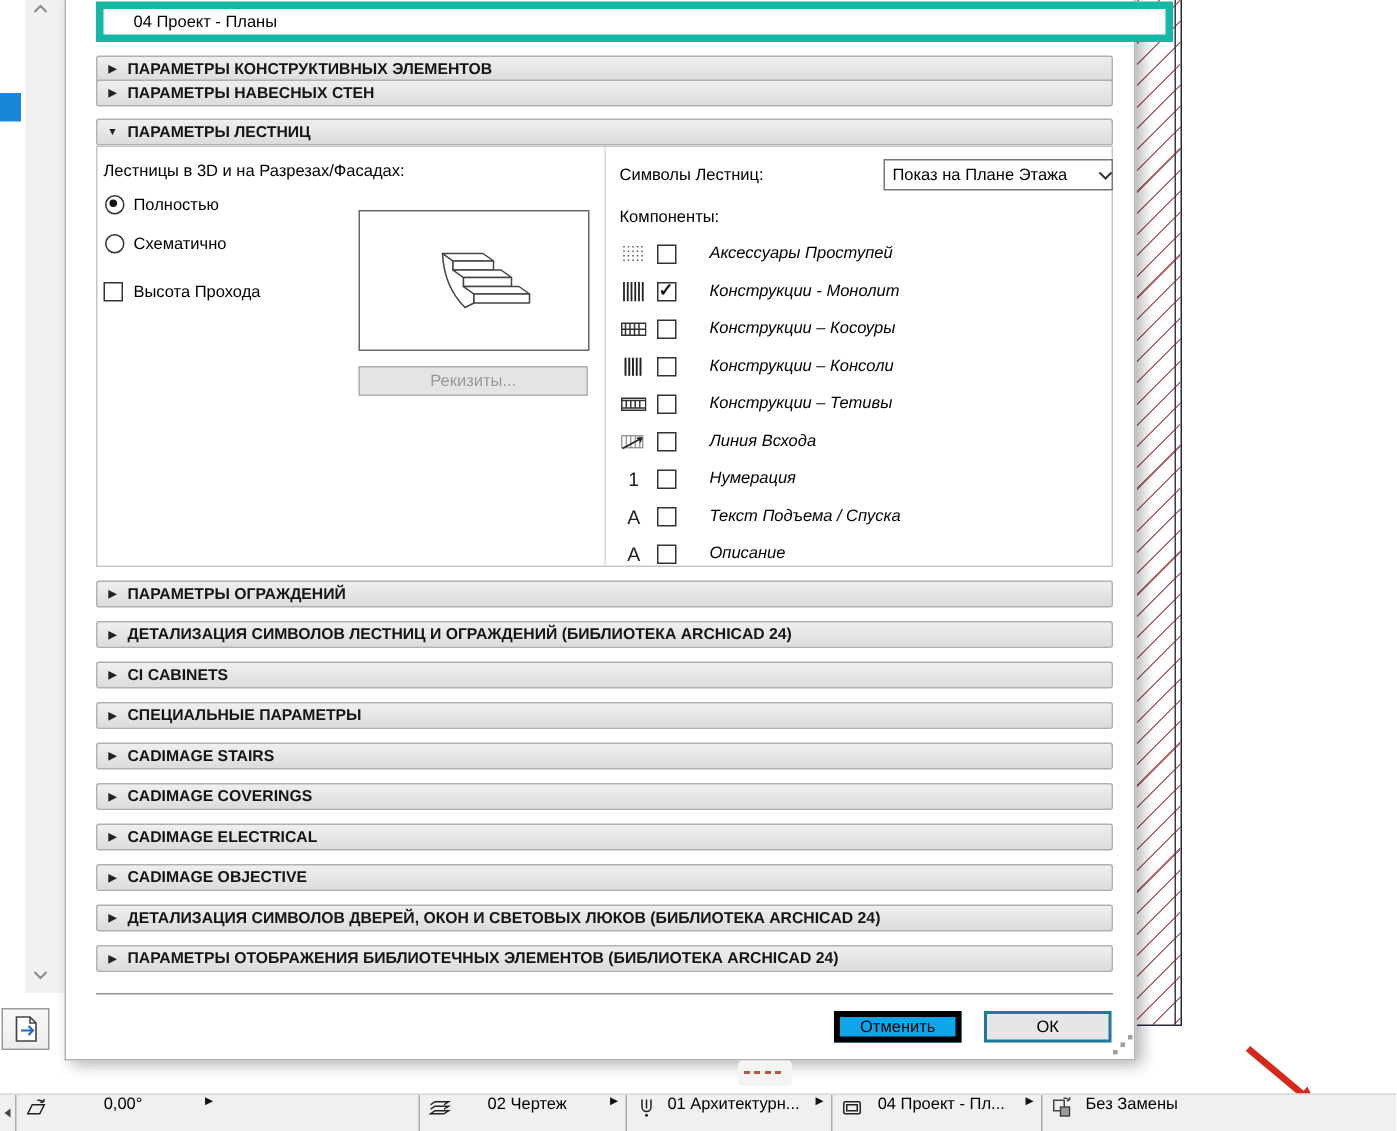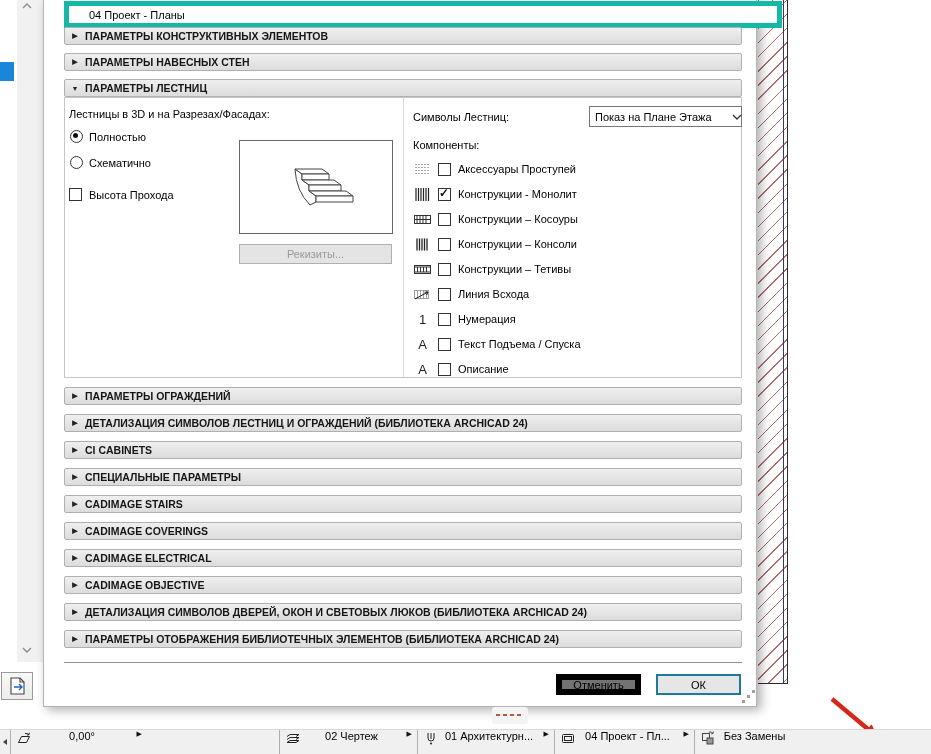--- a/index.html
+++ b/index.html
@@ -36,23 +36,23 @@
   .req-btn{position:absolute;left:174px;top:146px;width:153px;height:20px;background:#e4e4e4;border:1px solid #b0b0b0;
            color:#9a9a9a;font-size:11px;display:flex;align-items:center;justify-content:center;box-sizing:border-box;}
   .dropdown{position:absolute;left:524px;top:8px;width:153px;height:21px;border:1px solid #767676;background:#fff;
             display:flex;align-items:center;font-size:11px;padding:0 5px;box-sizing:border-box;gap:20px;}
   .dropdown .dd-label{flex:1;white-space:nowrap;}
   .crow{position:absolute;left:348px;height:18px;display:flex;align-items:center;}
   .cicon{width:19px;height:14px;display:inline-flex;align-items:center;justify-content:center;}
   .cicon.glyph{font-size:13px;color:#222;}
   .ccb{position:relative;width:13px;height:13px;border:1px solid #333;background:#fff;box-sizing:border-box;margin-left:6px;}
   .ccb.checked::after{content:"✓";position:absolute;left:0px;top:-3px;font-size:12px;font-weight:bold;color:#111;}
-  .clabel{font-size:11px;margin-left:7px;white-space:nowrap;}
+  .clabel{font-size:11px;margin-left:22px;white-space:nowrap;font-style:italic;}
   .footer-sep{position:absolute;left:20px;top:662px;width:678px;height:1px;background:#909090;}
-  .btn{position:absolute;top:674px;width:85px;height:21px;background:#737373;border:6px solid #000000;
+  .btn{position:absolute;top:674px;width:85px;height:21px;background:#0ea5e9;border:4px solid #000000;
        font-size:11px;display:flex;align-items:center;justify-content:center;box-sizing:border-box;}
   .btn.ok{border:2px solid #1f7a99;background:#e6e6e6;}
   .grip{position:absolute;right:6px;bottom:8px;width:3px;height:3px;background:#9f9f9f;
         box-shadow:-5px 5px 0 #9f9f9f,5px -5px 0 #9f9f9f;}
   
   .statusbar{position:absolute;left:0;top:729px;width:931px;height:25px;background:#f0f0f0;
              border-top:1px solid #d8d8d8;display:flex;align-items:stretch;box-sizing:border-box;}
   .sb-nub{width:10px;display:flex;align-items:center;justify-content:center;}
   .sb-nub i{width:0;height:0;border-top:3px solid transparent;border-bottom:3px solid transparent;border-right:4px solid #444;}
   .seg{display:flex;align-items:flex-start;border-left:1px solid #aeaeae;padding:0 5px;box-sizing:border-box;}
@@ -95,21 +95,21 @@
     </span>
   </div>
 
   <div class="hatch">
     <div class="inner-line"></div>
   </div>
 
   <div class="dialog">
     <input class="name-input" value="04 Проект - Планы" style="">
 
-    <div class="acc" style="top:27px">
+    <div class="acc" style="top:37px">
       <span class="arr">▶</span>
       <span>ПАРАМЕТРЫ КОНСТРУКТИВНЫХ ЭЛЕМЕНТОВ</span>
     </div>
     <div class="acc" style="top:53px">
       <span class="arr">▶</span>
       <span>ПАРАМЕТРЫ НАВЕСНЫХ СТЕН</span>
     </div>
     <div class="acc" style="top:79px">
       <span class="arr">▼</span>
       <span>ПАРАМЕТРЫ ЛЕСТНИЦ</span>

